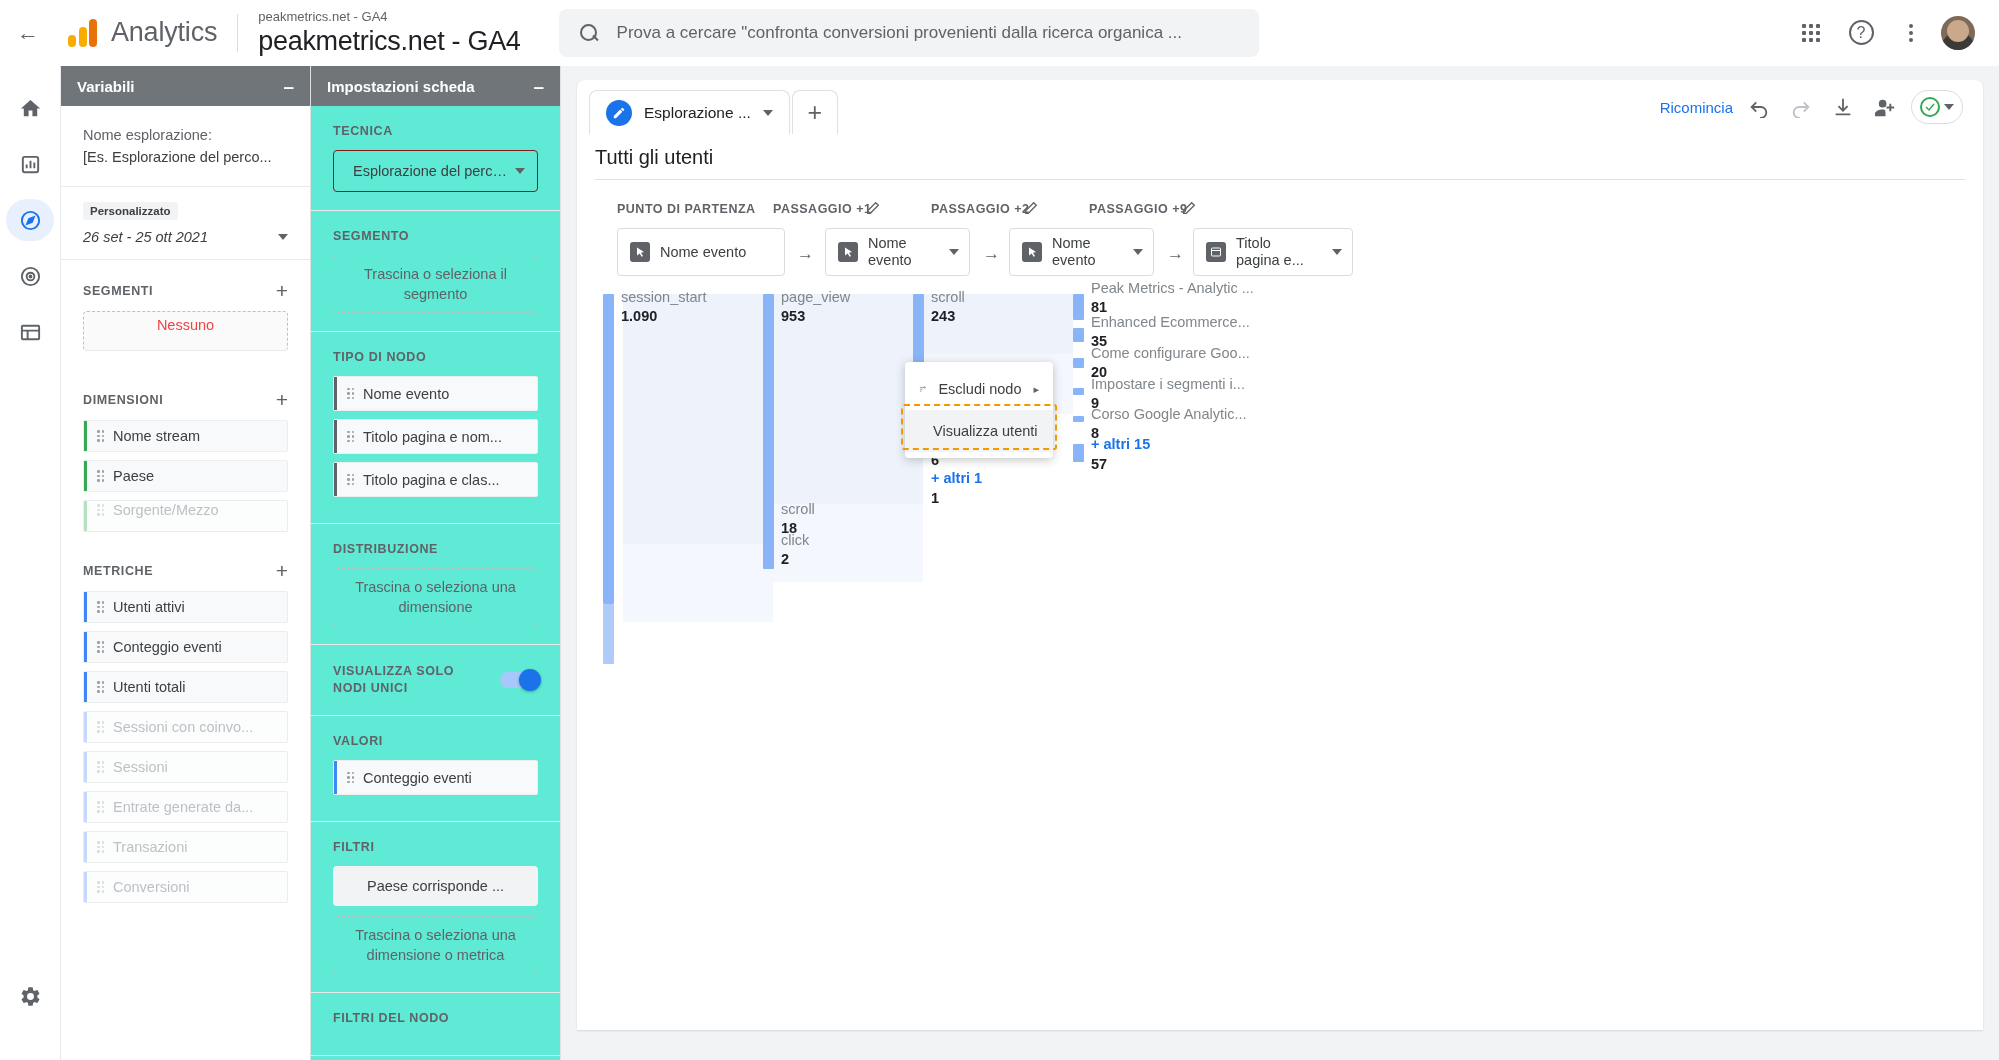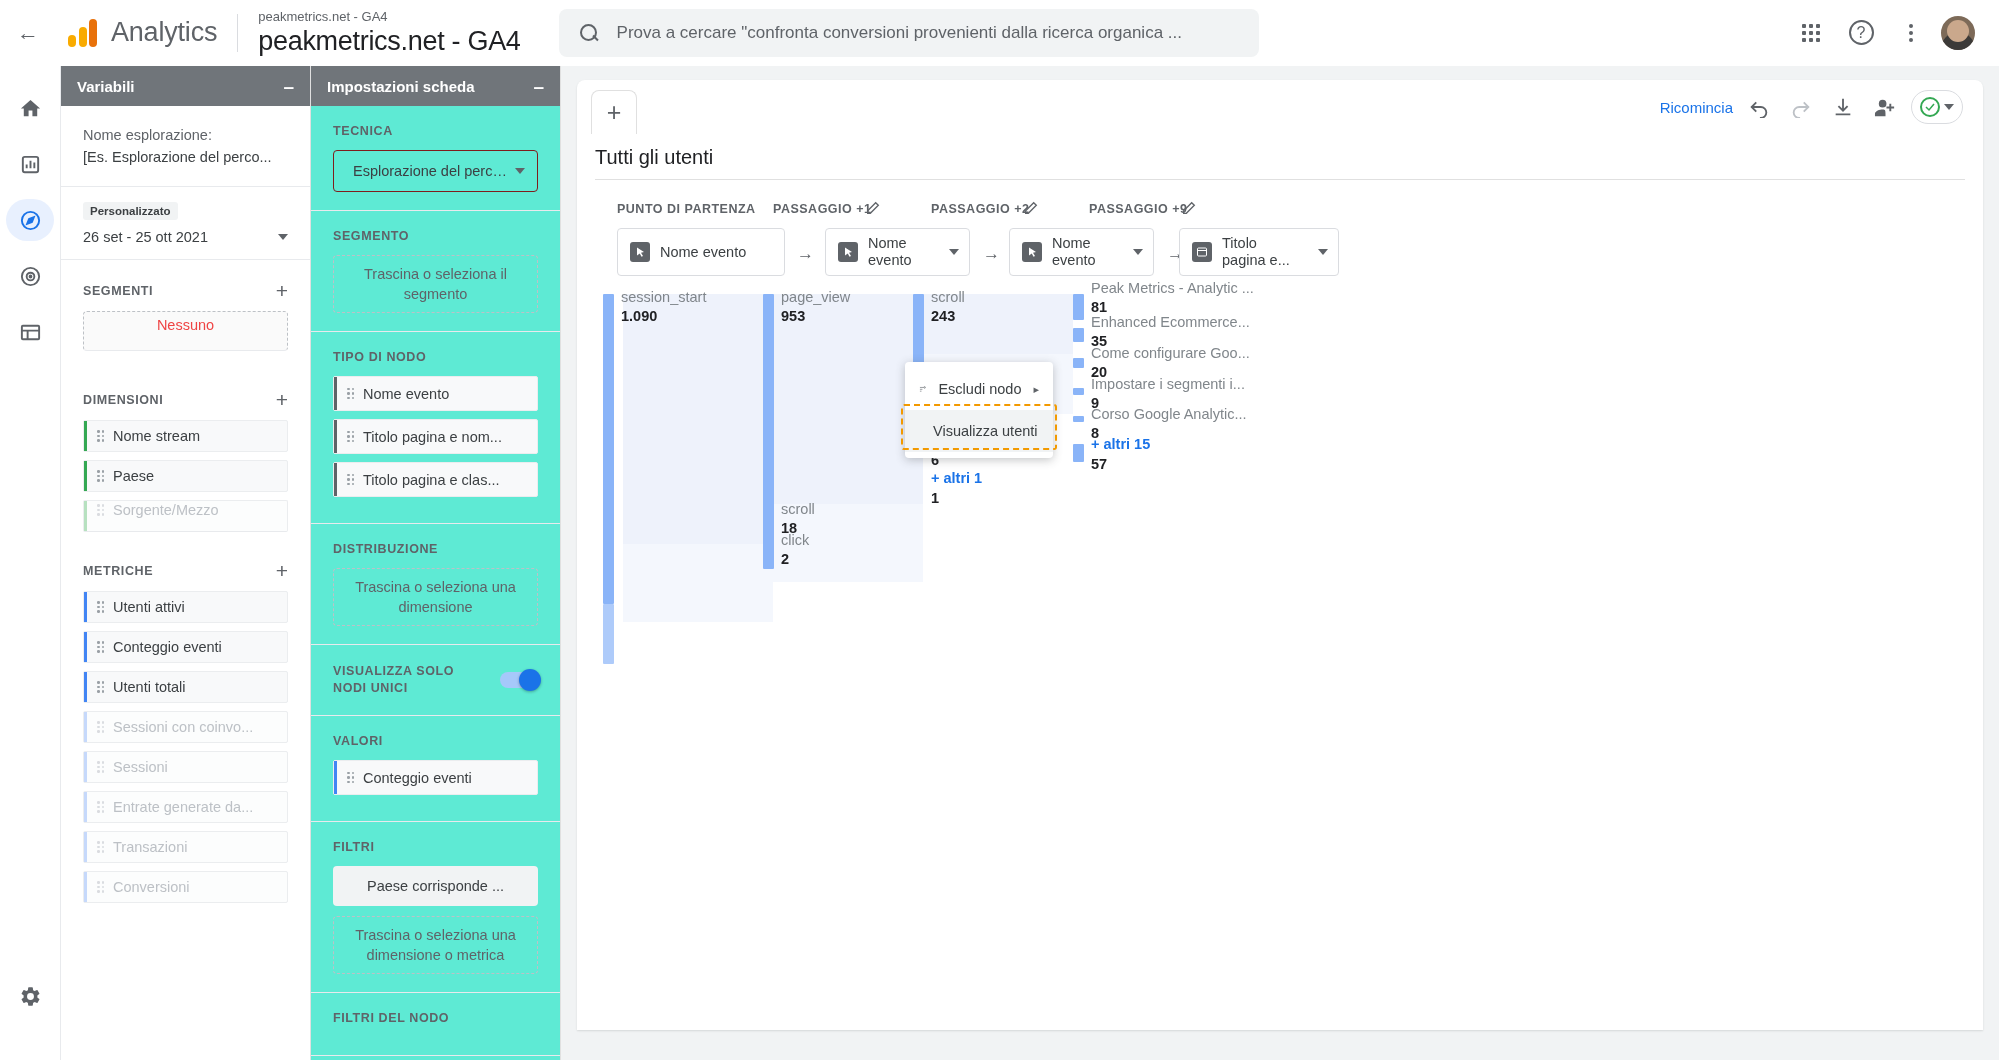--- a/index.html
+++ b/index.html
@@ -92,21 +92,21 @@
   .panel-collapse { font-size: 19px; cursor: pointer; line-height: 1; color: #fff; }
   .vsec { padding: 18px 22px; border-bottom: 1px solid #e8eaed; }
   .vsec-tight { padding: 14px 22px; border-bottom: 1px solid #e8eaed; }
   .lbl-muted { font-size: 14.5px; color: #5f6368; line-height: 22px; }
   .exp-name { font-size: 14.5px; color: #3c4043; line-height: 22px; white-space: nowrap;
     overflow: hidden; text-overflow: ellipsis; }
   .chip-custom { display: inline-block; background: #f1f3f4; color: #3c4043; font-size: 11.5px;
     font-weight: 700; padding: 3px 7px; border-radius: 3px; }
   .daterow { display: flex; align-items: center; justify-content: space-between; margin-top: 9px;
     cursor: pointer; }
-  .daterow span { font-size: 14.5px; color: #3c4043; }
+  .daterow span { font-size: 14.5px; color: #3c4043; font-style: italic; }
   .caret { width: 0; height: 0; border-left: 5px solid transparent; border-right: 5px solid transparent;
     border-top: 6px solid #5f6368; }
   .sec-title-row { display: flex; align-items: center; justify-content: space-between;
     padding: 20px 22px 10px; }
   .sec-title { font-size: 12.5px; font-weight: 700; color: #5f6368; letter-spacing: 0.6px; }
   .plus-btn { font-size: 21px; color: #5f6368; cursor: pointer; line-height: 1; font-weight: 300; }
   .drop-empty {
     margin: 0 22px 18px; height: 40px; border: 1px dashed #bdc1c6; border-radius: 4px;
     display: flex; align-items: center; justify-content: center; font-size: 14.5px;
     color: #ef4444; background: #fafafa; cursor: pointer;
@@ -579,20 +579,29 @@
 
     <div class="ssec">
       <div class="ssec-label">FILTRI DEL NODO</div>
     </div>
   </div>
 
   <div class="main">
     <div class="card">
 
       <div class="tabbar">
+        <div class="tab">
+          <span class="tab-dot">
+            <svg width="14" height="14" viewBox="0 0 24 24" fill="#fff">
+                <path d="M3 17.25V21h3.75L17.81 9.94l-3.75-3.75L3 17.25zM20.71 7.04a1 1 0 0 0 0-1.41l-2.34-2.34a1 1 0 0 0-1.41 0l-1.83 1.83 3.75 3.75 1.83-1.83z"></path>
+              </svg>
+          </span>
+          <span class="tab-label">Esplorazione ...</span>
+          <span class="caret"></span>
+        </div>
         <div class="tab-add">+</div>
 
         <div class="tab-actions">
           <span class="link-btn">Ricomincia</span>
           <span class="act-ico">
             <svg width="22" height="22" viewBox="0 0 24 24" fill="none" stroke="#5f6368" stroke-width="2">
                 <path d="M9 7L4 12l5 5"></path>
                 <path d="M4 12h10a6 6 0 0 1 0 12h-1"></path>
               </svg>
           </span>
@@ -672,21 +681,21 @@
                 <svg width="12" height="12" viewBox="0 0 24 24" fill="#fff">
                   <path d="M6 3l14 9-6 1.5L18 20l-3 1.5-3.5-6.5L6 19z"></path>
                 </svg>
               </span>
             <span class="node-sel-txt" style="width:62px">Nome evento</span>
           </span>
           <span class="caret"></span>
         </div>
         <span class="arrow-between" style="left:572px;top:42px">→</span>
 
-        <div class="node-sel" style="left:584px;top:26px;width:160px;justify-content:space-between">
+        <div class="node-sel" style="left:598px;top:26px;width:160px;justify-content:space-between">
           <span style="display:flex;align-items:center">
             <span class="node-ico">
                 <svg width="12" height="12" viewBox="0 0 24 24" fill="#fff">
                   <rect x="3" y="4" width="18" height="16" rx="2" fill="none" stroke="#fff" stroke-width="2"></rect>
                   <path d="M3 9h18" stroke="#fff" stroke-width="2"></path>
                 </svg>
               </span>
             <span class="node-sel-txt" style="width:74px">Titolo pagina e...</span>
           </span>
           <span class="caret"></span>

